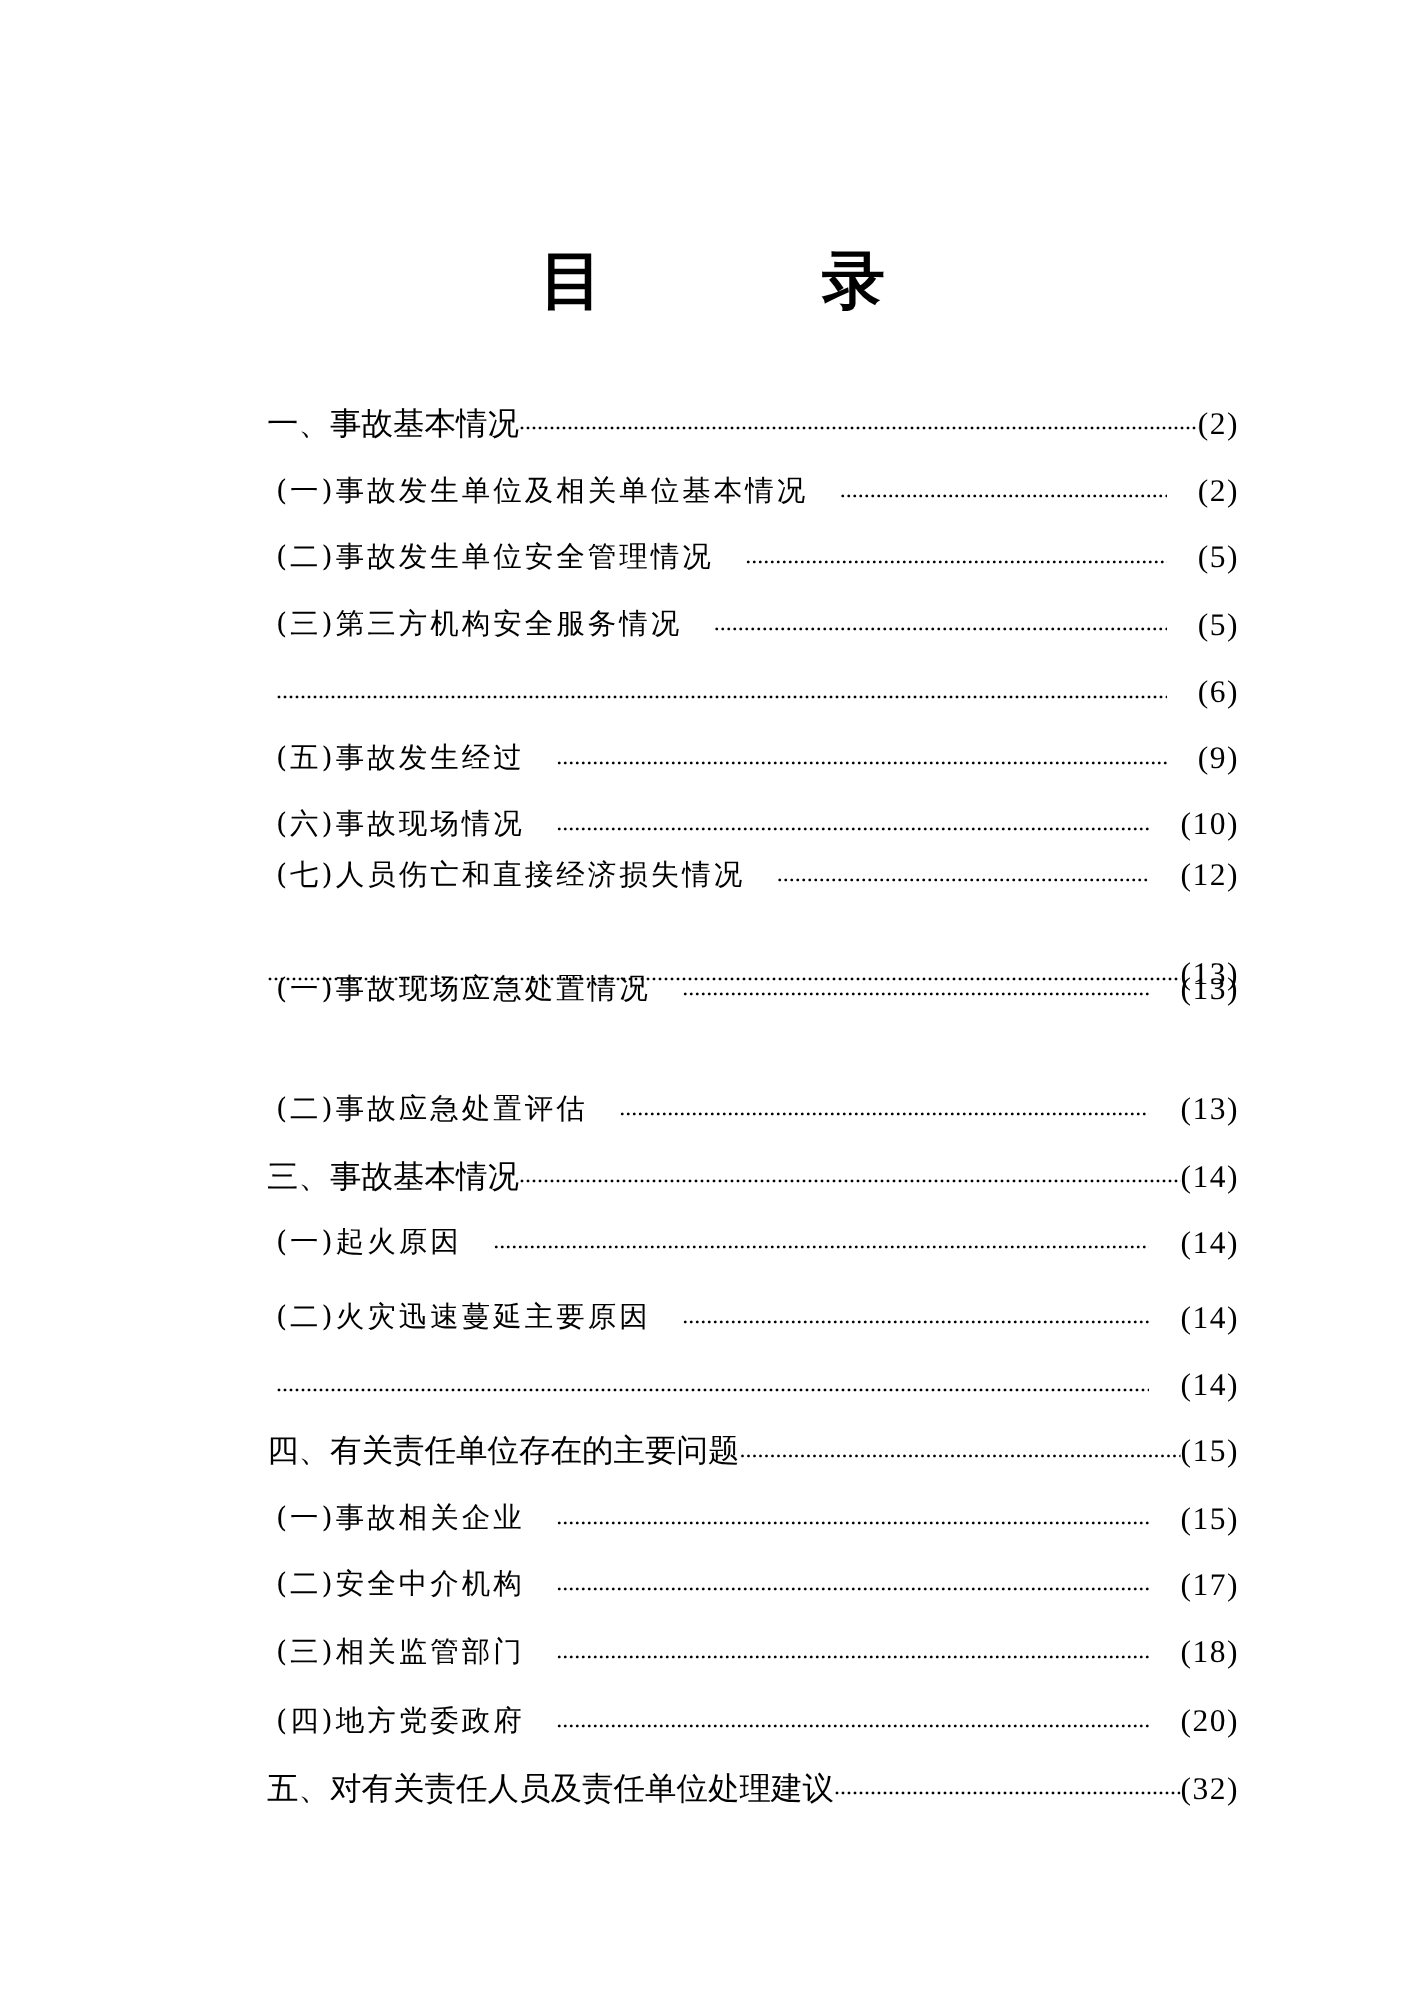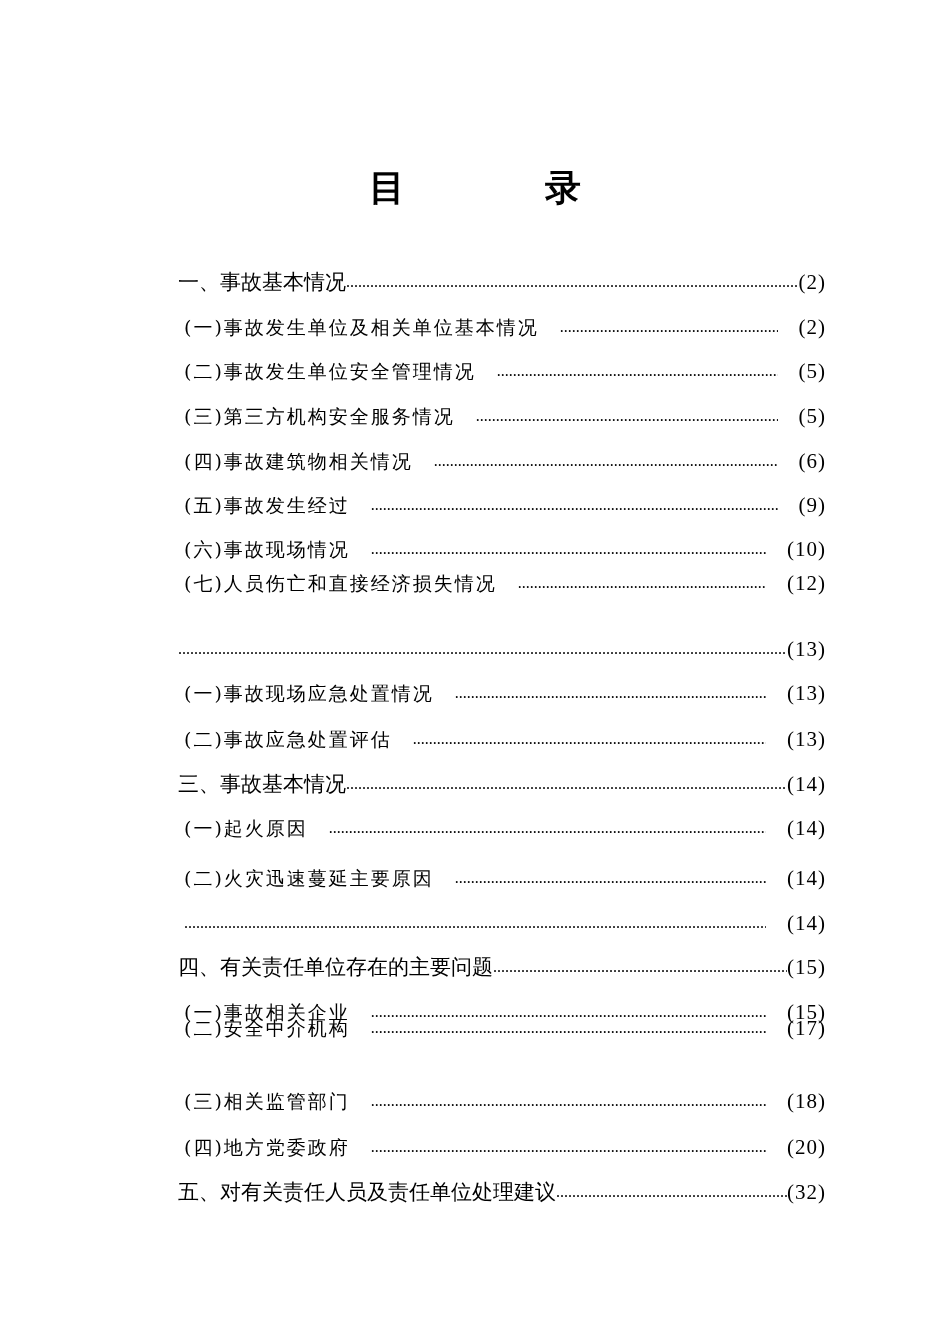--- a/index.html
+++ b/index.html
@@ -1,20 +1,20 @@
 <!DOCTYPE html>
 <html><head>
 <meta charset="utf-8">
 <style>
   html, body { margin: 0; padding: 0; background: #ffffff; }
   body { width: 950px; height: 1344px; position: relative; overflow: hidden;
          font-family: "DejaVu Serif", "Liberation Serif", serif; color: #000; }
   .page { position: absolute; left: 0; top: 0; width: 950px; height: 1344px; background: #fff; }
   .title { position: absolute; top: 165px; left: 0; width: 950px; text-align: center;
-           font-size: 36px; font-weight: bold; letter-spacing: 52px; text-indent: 52px; line-height: 44px; }
+           font-size: 42px; font-weight: bold; letter-spacing: 52px; text-indent: 52px; line-height: 44px; }
   .toc { position: absolute; left: 0; top: 0; width: 950px; }
   .row { position: absolute; left: 178px; width: 648px; height: 30px; display: flex; align-items: flex-end;
          line-height: 28px; white-space: nowrap; }
   .row.l1 { font-family: "DejaVu Sans", "Liberation Sans", sans-serif; font-size: 21px; }
   .row.l2 { font-family: "DejaVu Serif", "Liberation Serif", serif; font-size: 19px; letter-spacing: 2px; padding-left: 6px; width: 642px; gap: 21px; }
   .label { flex: 0 0 auto; }
   .dots { flex: 1 1 auto; overflow: hidden; height: 28px; position: relative; }
   .dots::after { content: "................................................................................................................................................................................................................"; position: absolute; left: 0; bottom: 0; font-family: "Liberation Serif", serif; font-size: 16px; letter-spacing: 0; line-height: 28px; white-space: nowrap; }
   .page-num { flex: 0 0 auto; font-family: "Liberation Serif", serif; font-size: 21px; letter-spacing: 1px; }
 </style>
@@ -39,21 +39,20 @@
       <span class="label">(二)事故发生单位安全管理情况</span>
       <span class="dots"></span>
       <span class="page-num">(5)</span>
     </div>
     <div class="row l2" style="top:400px">
       <span class="label">(三)第三方机构安全服务情况</span>
       <span class="dots"></span>
       <span class="page-num">(5)</span>
     </div>
     <div class="row l2" style="top:445px">
-      <span class="label">(四)事故建筑物相关情况</span>
       <span class="dots"></span>
       <span class="page-num">(6)</span>
     </div>
     <div class="row l2" style="top:489px">
       <span class="label">(五)事故发生经过</span>
       <span class="dots"></span>
       <span class="page-num">(9)</span>
     </div>
     <div class="row l2" style="top:533px">
       <span class="label">(六)事故现场情况</span>
@@ -62,21 +61,21 @@
     </div>
     <div class="row l2" style="top:567px">
       <span class="label">(七)人员伤亡和直接经济损失情况</span>
       <span class="dots"></span>
       <span class="page-num">(12)</span>
     </div>
     <div class="row l1" style="top:633px">
       <span class="dots"></span>
       <span class="page-num">(13)</span>
     </div>
-    <div class="row l2" style="top:677px">
+    <div class="row l2" style="top:643px">
       <span class="label">(一)事故现场应急处置情况</span>
       <span class="dots"></span>
       <span class="page-num">(13)</span>
     </div>
     <div class="row l2" style="top:723px">
       <span class="label">(二)事故应急处置评估</span>
       <span class="dots"></span>
       <span class="page-num">(13)</span>
     </div>
     <div class="row l1" style="top:768px">
@@ -101,21 +100,21 @@
     <div class="row l1" style="top:951px">
       <span class="label">四、有关责任单位存在的主要问题</span>
       <span class="dots"></span>
       <span class="page-num">(15)</span>
     </div>
     <div class="row l2" style="top:996px">
       <span class="label">(一)事故相关企业</span>
       <span class="dots"></span>
       <span class="page-num">(15)</span>
     </div>
-    <div class="row l2" style="top:1012px">
+    <div class="row l2" style="top:1040px">
       <span class="label">(二)安全中介机构</span>
       <span class="dots"></span>
       <span class="page-num">(17)</span>
     </div>
     <div class="row l2" style="top:1085px">
       <span class="label">(三)相关监管部门</span>
       <span class="dots"></span>
       <span class="page-num">(18)</span>
     </div>
     <div class="row l2" style="top:1131px">

